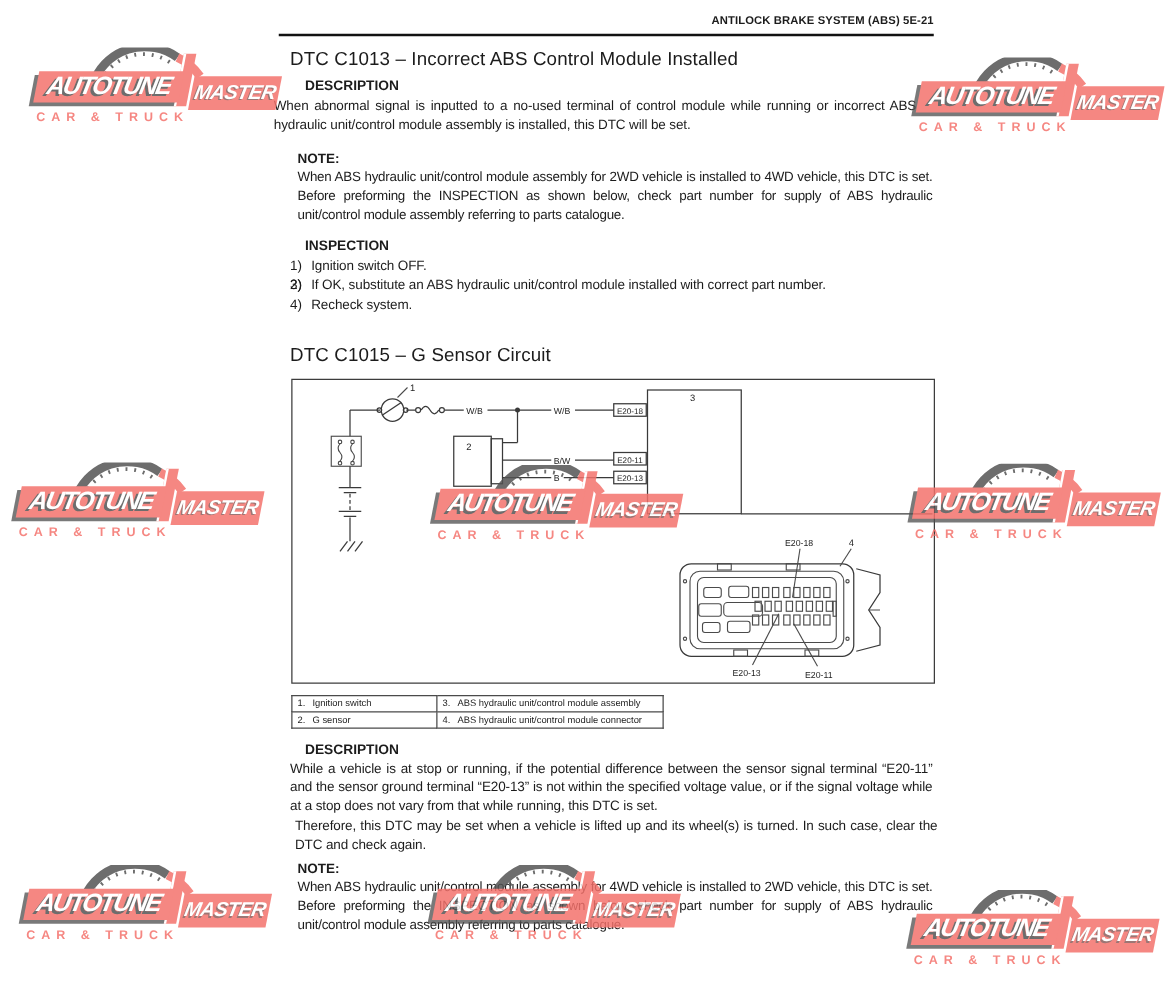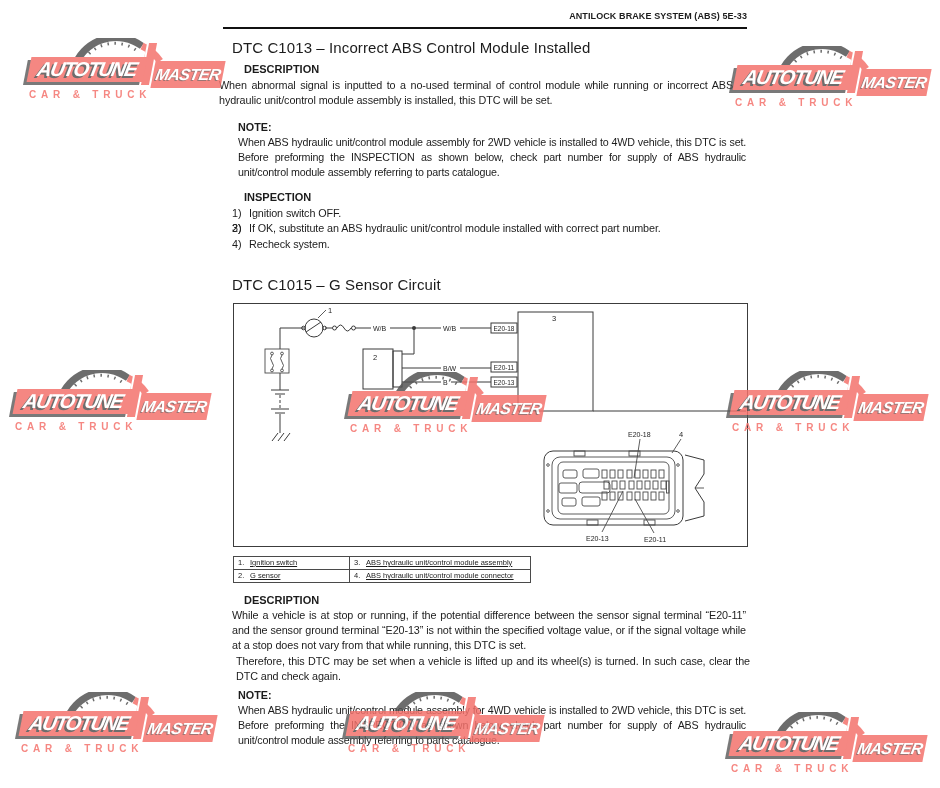--- a/index.html
+++ b/index.html
@@ -21,21 +21,21 @@
   .steps .n{position:absolute;left:0;}
   
   .figure-box{left:233px;top:303px;width:513px;height:242px;border:1px solid #3c3c3c;background:#fff;}
   .figure-box svg{display:block;}
   .dline{stroke:#3a3a3a;stroke-width:1;fill:none;}
   .dthin{stroke:#4a4a4a;stroke-width:.9;fill:none;}
   .dtext{fill:#1e1e1e;font-family:"Liberation Sans",sans-serif;}
   
   .legend{left:233px;top:556px;width:283px;border-collapse:collapse;table-layout:fixed;}
   .legend td{border:1px solid #4a4a4a;font-size:7.5px;line-height:10px;padding:1px 2px 1px 4px;
-             white-space:nowrap;overflow:hidden;text-decoration:underline;}
+             white-space:nowrap;overflow:hidden;}
   .legend td .num{display:inline-block;width:12px;}
   .legend .c1{width:109px;} .legend .c2{width:174px;}
   
   .wm{position:absolute;width:198px;height:64px;opacity:.84;z-index:6;pointer-events:none;}
   .wm-arc{position:absolute;left:40px;top:0;width:102px;height:32px;}
   .wm-block{position:absolute;display:flex;align-items:center;justify-content:center;
             background:var(--wm-red);transform:skewX(-11deg);color:#fff;
             font-style:italic;font-weight:bold;white-space:nowrap;}
   .wm-block-a{left:3px;top:19px;width:116px;height:25px;font-size:20px;letter-spacing:-1.5px;
               box-shadow:-3px 3px 0 rgba(82,82,82,.92);}
@@ -43,21 +43,21 @@
   .wm-block-b{left:127px;top:23px;width:70px;height:27px;font-size:16px;letter-spacing:-.5px;}
   .wm-block-b span{text-shadow:-1px 1px 0 rgba(82,82,82,.65);}
   .wm-needle{position:absolute;left:117px;top:5px;width:8px;height:42px;background:var(--wm-red);
              transform:skewX(-11deg);border-left:2.5px solid #fff;}
   .wm-tagline{position:absolute;left:3px;top:51px;font-size:10px;font-weight:bold;
               letter-spacing:4.8px;color:var(--wm-red);white-space:nowrap;}
 </style>
 </head>
 <body>
 
-<div class="abs hdr-text">ANTILOCK BRAKE SYSTEM (ABS) 5E-33</div>
+<div class="abs hdr-text">ANTILOCK BRAKE SYSTEM (ABS) 5E-21</div>
 <div class="abs hdr-rule"></div>
 
 <div class="abs h1" style="left:232px;top:39px;">DTC C1013 – Incorrect ABS Control Module Installed</div>
 <div class="abs h2" style="left:232px;top:63px;">DESCRIPTION</div>
 <div class="abs body-text" style="left:219px;top:78px;width:514px;">When abnormal signal is inputted to a no-used terminal of control module while running or incorrect ABS hydraulic unit/control module assembly is installed, this DTC will be set.</div>
 
 <div class="abs note-label" style="left:238px;top:121px;">NOTE:</div>
 <div class="abs note-text" style="left:238px;top:135px;width:508px;">When ABS hydraulic unit/control module assembly for 2WD vehicle is installed to 4WD vehicle, this DTC is set. Before preforming the INSPECTION as shown below, check part number for supply of ABS hydraulic unit/control module assembly referring to parts catalogue.</div>
 
 <div class="abs h2" style="left:232px;top:191px;">INSPECTION</div>

